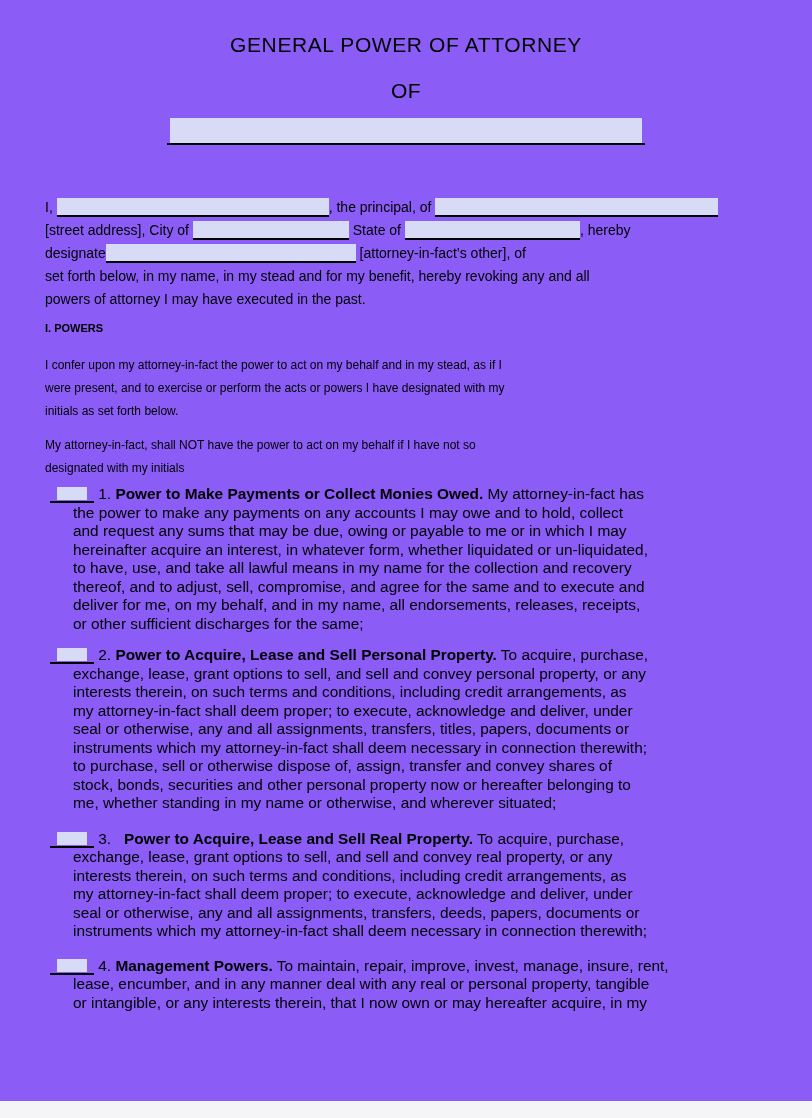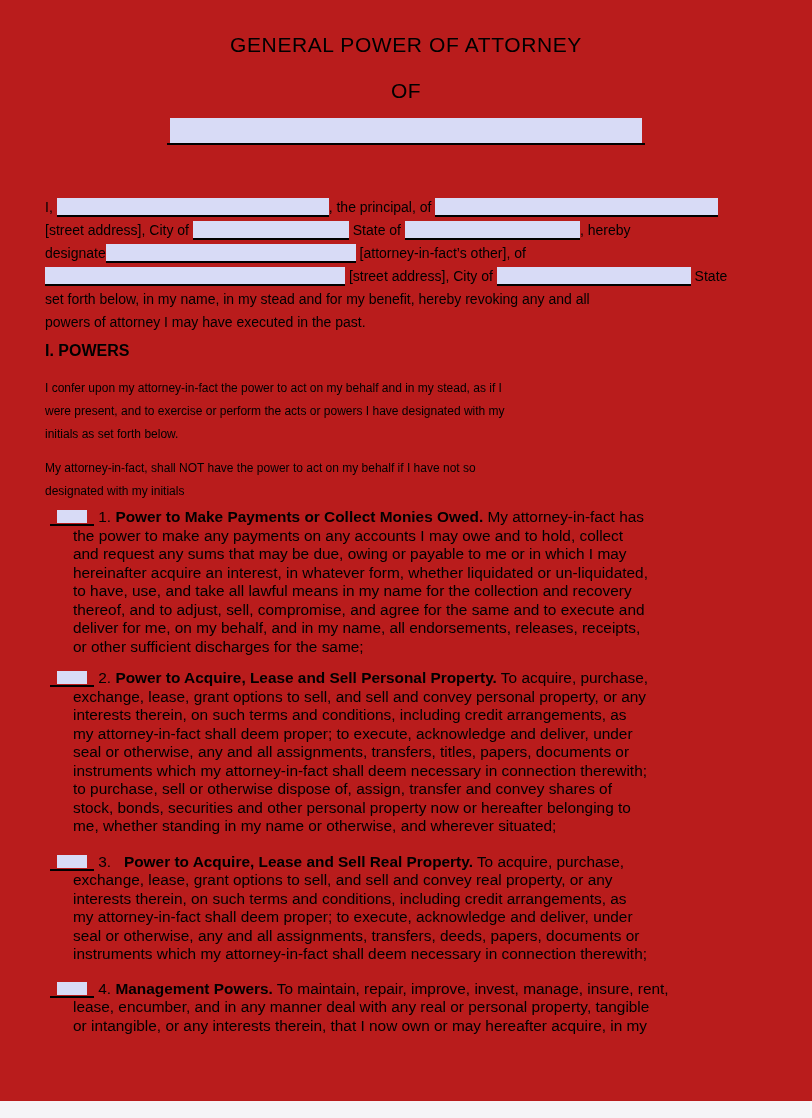--- a/index.html
+++ b/index.html
@@ -2,36 +2,36 @@
 <html style="--field: #d8dbf6;"><head>
 <meta charset="utf-8">
 <style>
   :root{ --field:#d8dbf6; }
   html,body{margin:0;padding:0;}
   body{
     width:812px;height:1118px;background:#ffffff;color:#000;
     font-family:"Liberation Sans","DejaVu Sans",sans-serif;
     position:relative;overflow:hidden;
   }
-  .page{position:absolute;inset:0;background:#b91c1c;}
+  .page{position:absolute;inset:0;background:#8b5cf6;}
   .bottom-strip{position:absolute;left:0;right:0;bottom:0;height:17px;background:#f5f5f7;}
   .doc-title{
     margin:33px 0 0;text-align:center;font-size:21px;font-weight:400;
     letter-spacing:.6px;line-height:24px;
   }
   .doc-of{margin:22px 0 0;text-align:center;font-size:21px;line-height:24px;letter-spacing:.5px;}
   .title-line{width:478px;margin:15px auto 0;border-bottom:2px solid #000;}
   .title-field{display:block;width:472px;height:25px;margin:0 auto;background:var(--field);}
   .intro{margin:51px 0 0 45px;font-size:14px;}
   .iline{height:23px;line-height:23px;white-space:nowrap;}
   .blank{
     display:inline-block;height:19px;box-sizing:border-box;
     background:var(--field);border-bottom:2px solid #000;vertical-align:-5px;
   }
-  .powers-heading{margin:8px 0 0 45px;font-size:16px;font-weight:bold;line-height:18px;}
+  .powers-heading{margin:8px 0 0 45px;font-size:11px;font-weight:bold;line-height:18px;}
   .para{margin:17px 0 0 45px;font-size:12px;line-height:23px;white-space:pre-line;width:748px;}
   .para.second{margin-top:11px;}
   .items{margin-top:5px;}
   .item{
     margin:0 0 13px 73px;text-indent:-23px;font-size:15.4px;
     line-height:18.5px;white-space:pre-line;width:705px;
   }
   .item:nth-child(2){margin-bottom:17px;}
   .item:nth-child(3){margin-bottom:16px;}
   .item:nth-child(4){margin-bottom:0;}
@@ -54,21 +54,20 @@
   <div class="doc-title">GENERAL POWER OF ATTORNEY</div>
   <div class="doc-of">OF</div>
   <div class="title-line">
     <span class="title-field"></span>
   </div>
 
   <div class="intro" id="intro">
       <div class="iline"><span>I, </span><span class="blank" style="width: 272px;"></span><span>, the principal, of </span><span class="blank" style="width: 283px;"></span></div>
       <div class="iline"><span>[street address], City of </span><span class="blank" style="width: 156px;"></span><span> State of </span><span class="blank" style="width: 175px;"></span><span>, hereby</span></div>
       <div class="iline"><span>designate</span><span class="blank" style="width: 250px;"></span><span> [attorney-in-fact’s other], of</span></div>
-      <div class="iline"><span class="blank" style="width: 300px;"></span><span> [street address], City of </span><span class="blank" style="width: 194px;"></span><span> State</span></div>
       <div class="iline"><span>set forth below, in my name, in my stead and for my benefit, hereby revoking any and all</span></div>
       <div class="iline"><span>powers of attorney I may have executed in the past.</span></div>
     </div>
 
   <div class="powers-heading">I. POWERS</div>
 
   <div class="para">I confer upon my attorney-in-fact the power to act on my behalf and in my stead, as if I
 were present, and to exercise or perform the acts or powers I have designated with my
 initials as set forth below.</div>
   <div class="para second">My attorney-in-fact, shall NOT have the power to act on my behalf if I have not so

